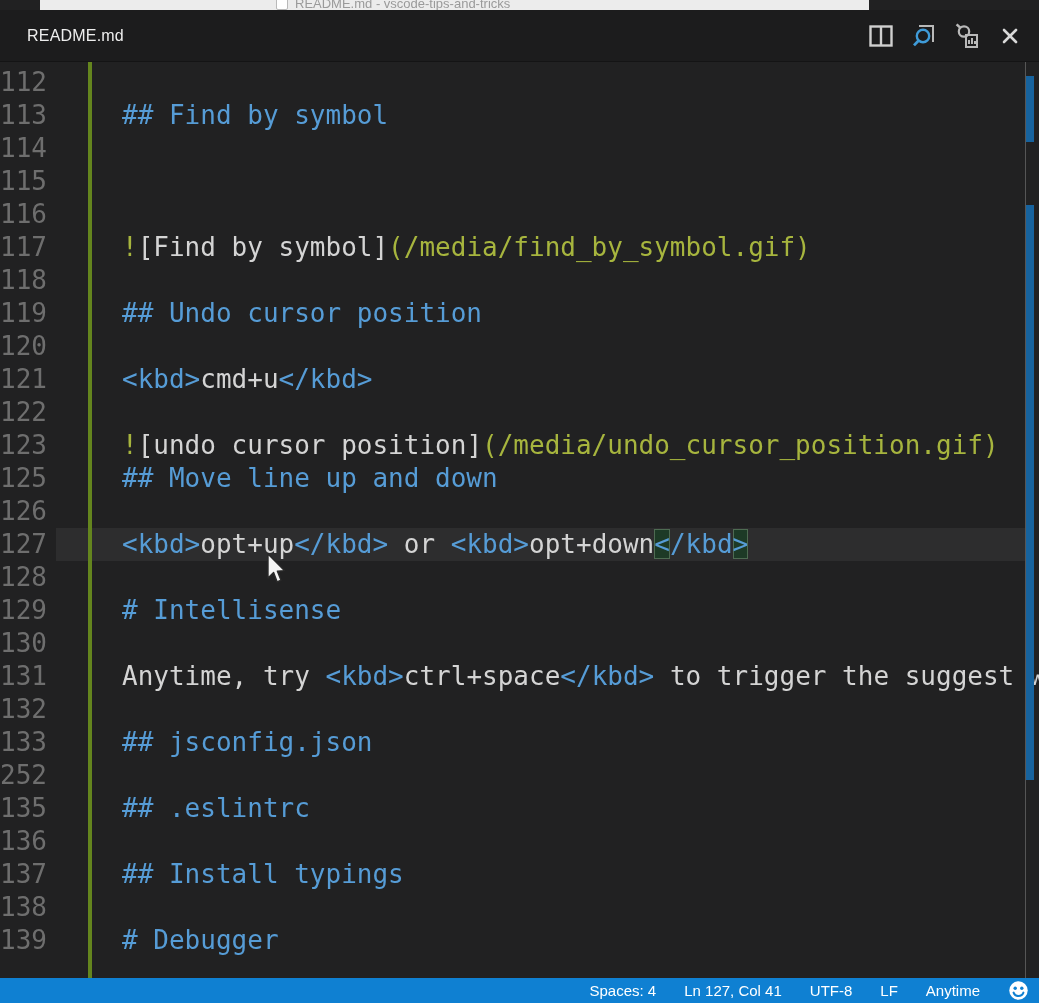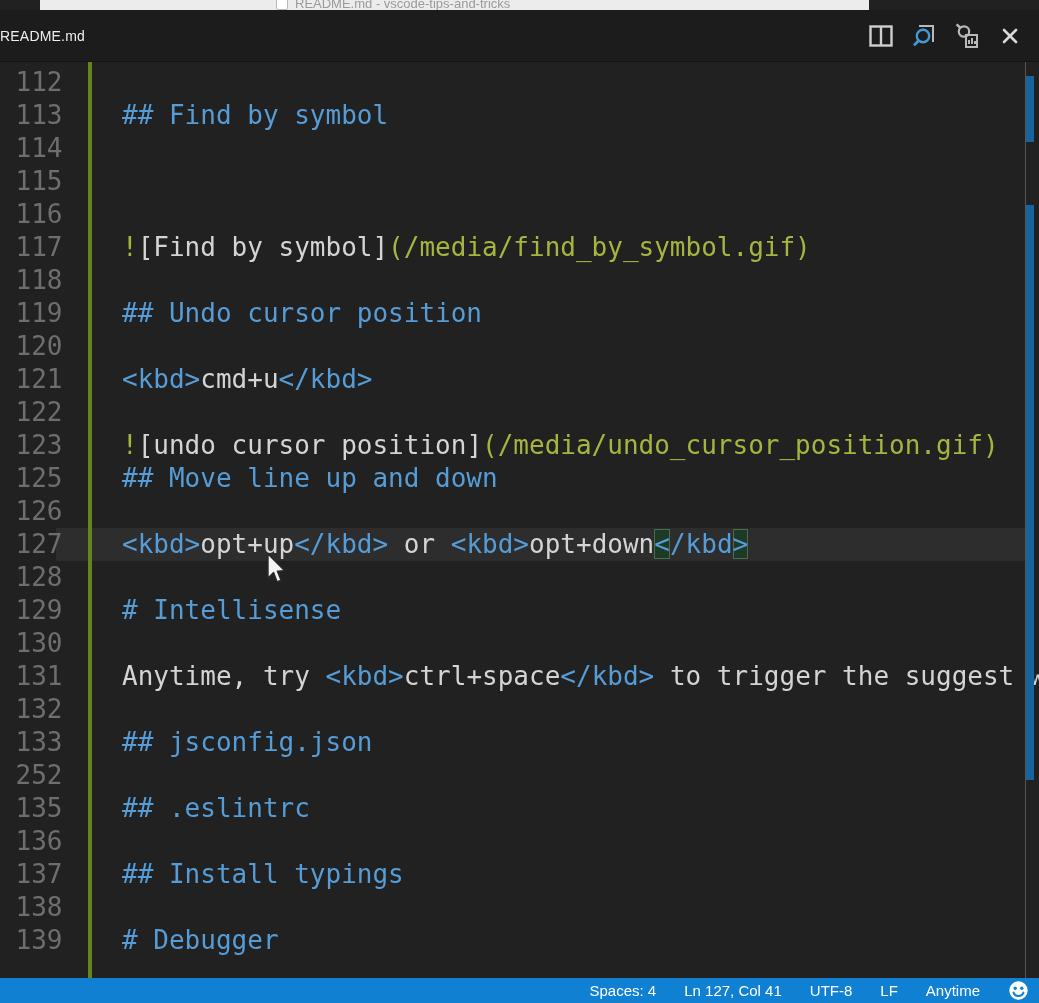--- a/index.html
+++ b/index.html
@@ -15,32 +15,32 @@
 
   
   .mac-strip{position:absolute;left:0;top:0;width:829px;height:10px;background:var(--mac-bg);overflow:hidden;margin-left:40px;}
   .mac-inner{position:absolute;left:236px;top:-3px;display:flex;align-items:center;gap:7px;
     color:var(--mac-fg);font-size:13px;line-height:13px;white-space:nowrap;}
   .mac-doc{width:12px;height:12px;border:1.5px solid #b9b9b9;border-radius:2px;background:#fff;flex:0 0 auto;}
 
   
   .titlebar{position:absolute;left:0;top:10px;width:1039px;height:52px;background:var(--bg-titlebar);
     display:flex;align-items:center;border-bottom:1px solid #141415;}
-  .titlebar .fname{color:#eeeeee;font-size:14px;letter-spacing:.2px;}
+  .titlebar .fname{margin-left:27px;color:#eeeeee;font-size:16px;letter-spacing:.2px;}
   .tb-actions{margin-left:auto;display:flex;align-items:center;gap:17px;padding-right:16px;}
   .tb-btn{width:26px;height:26px;display:flex;align-items:center;justify-content:center;cursor:pointer;background:none;border:none;}
 
   
   .editor{position:absolute;left:0;top:62px;width:1039px;height:916px;background:var(--bg-editor);overflow:hidden;}
   .gutter-green{position:absolute;left:88px;top:0;bottom:0;width:4px;background:var(--green-gutter);z-index:3;}
   .lines{position:absolute;left:0;top:4px;width:1039px;font-family:"DejaVu Sans Mono","Liberation Mono",monospace;
     font-size:26px;}
   .line{position:relative;height:33px;line-height:33px;}
   .line.current::before{content:"";position:absolute;left:56px;right:14px;top:0;bottom:0;background:var(--bg-linehl);}
-  .ln{position:absolute;left:0;top:0;width:78px;text-align:center;color:var(--fg-linenum);z-index:2;}
+  .ln{position:absolute;left:0;top:0;width:78px;text-align:left;color:var(--fg-linenum);z-index:2;}
   .code{position:absolute;left:122px;top:0;white-space:pre;z-index:2;}
   .tok-heading{color:var(--fg-heading);}
   .tok-tag{color:var(--fg-tag);}
   .tok-text{color:var(--fg-text);}
   .tok-link{color:var(--fg-link);}
   .bm{background:var(--bm-bg);box-shadow:inset 0 0 0 1px var(--bm-border);}
 
   
   .ruler-line{position:absolute;left:1025px;top:0;bottom:0;width:1px;background:var(--ruler-line);z-index:4;}
   .ruler-mark{position:absolute;left:1026px;width:8px;background:var(--blue-ruler);z-index:5;}

